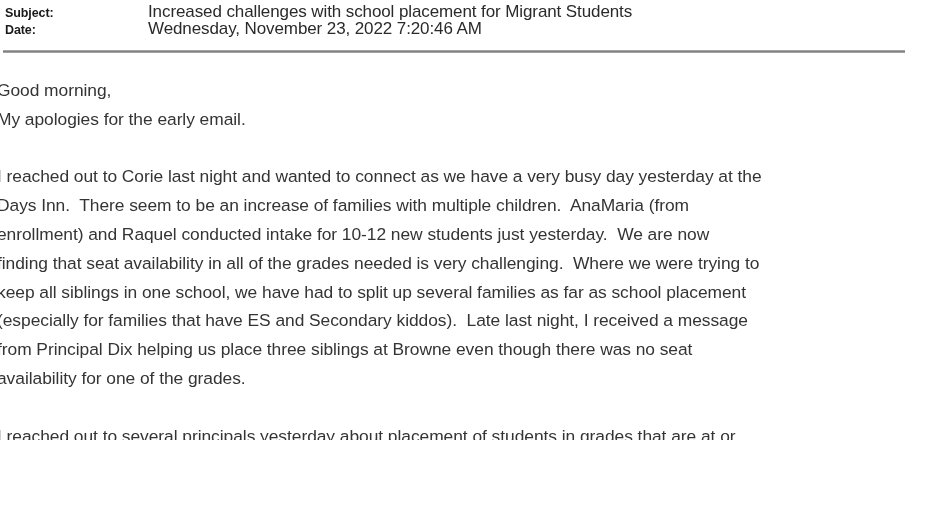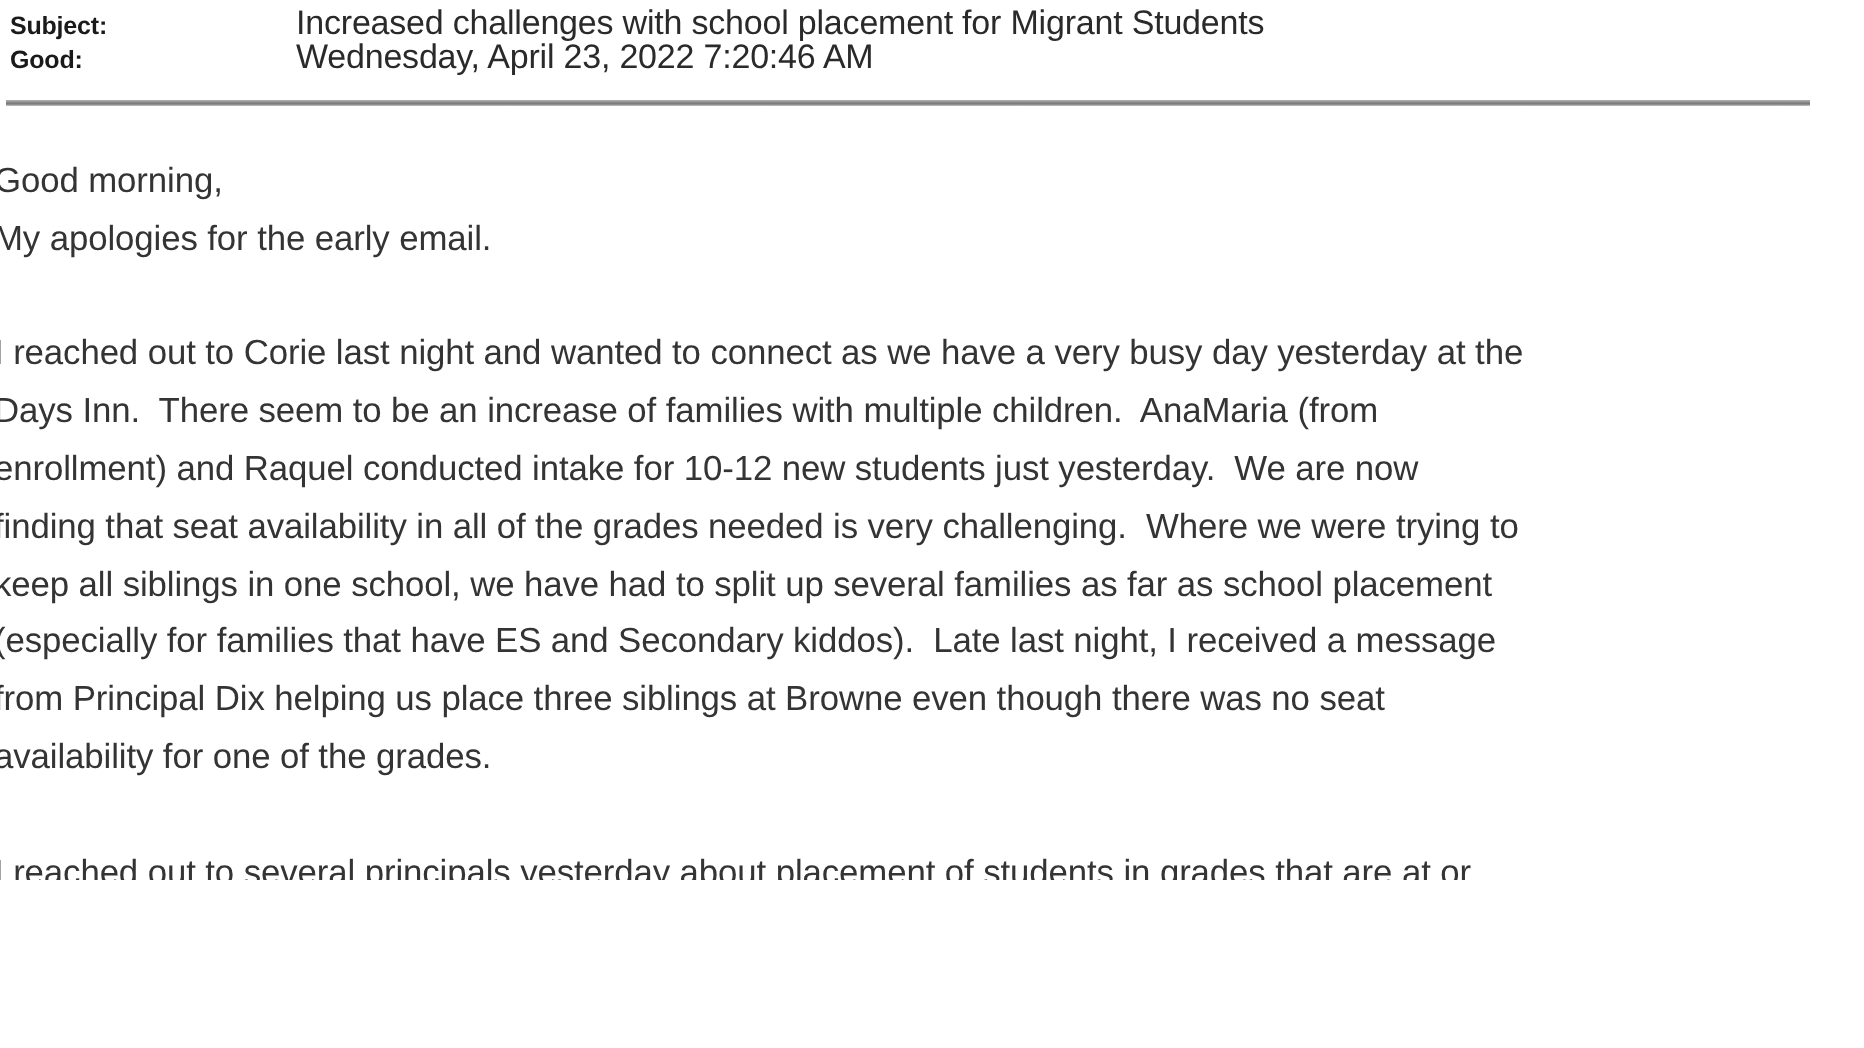--- a/index.html
+++ b/index.html
@@ -103,22 +103,22 @@
 <div id="email-page">
 
   <div class="header-block">
 
     <div class="header-row">
       <div class="header-label">Subject:</div>
       <div class="header-value">Increased challenges with school placement for Migrant Students</div>
     </div>
 
     <div class="header-row">
-      <div class="header-label">Good:</div>
-      <div class="header-value">Wednesday, April 23, 2022 7:20:46 AM</div>
+      <div class="header-label">Date:</div>
+      <div class="header-value">Wednesday, November 23, 2022 7:20:46 AM</div>
     </div>
 
   </div>
 
   <div class="divider"></div>
 
   <div class="body-block">
 
     <div class="para">
       <div class="bline">Good morning,</div>

